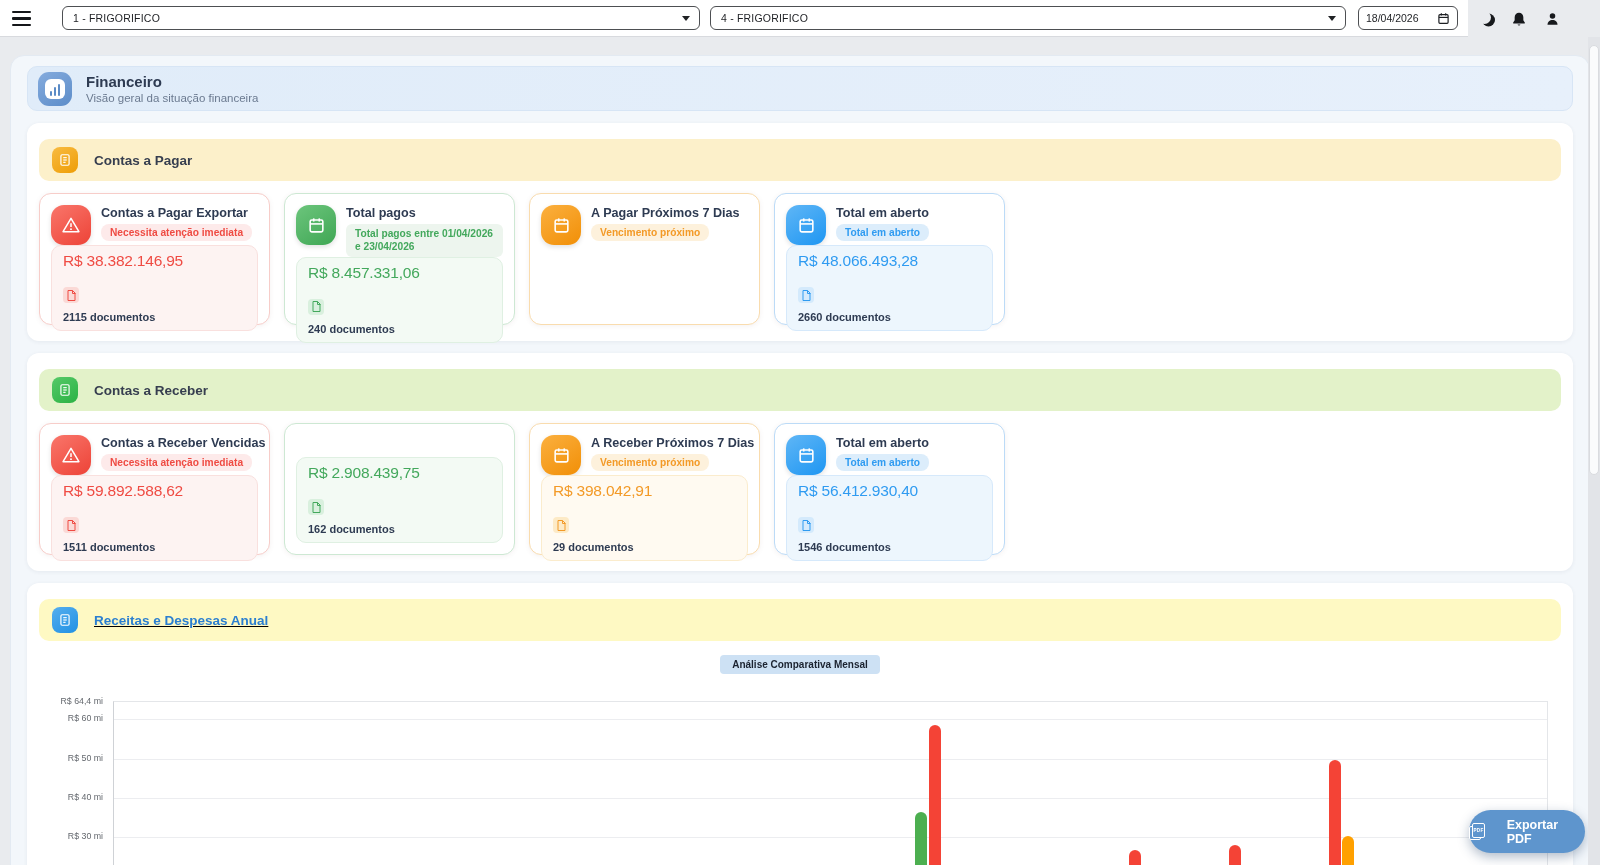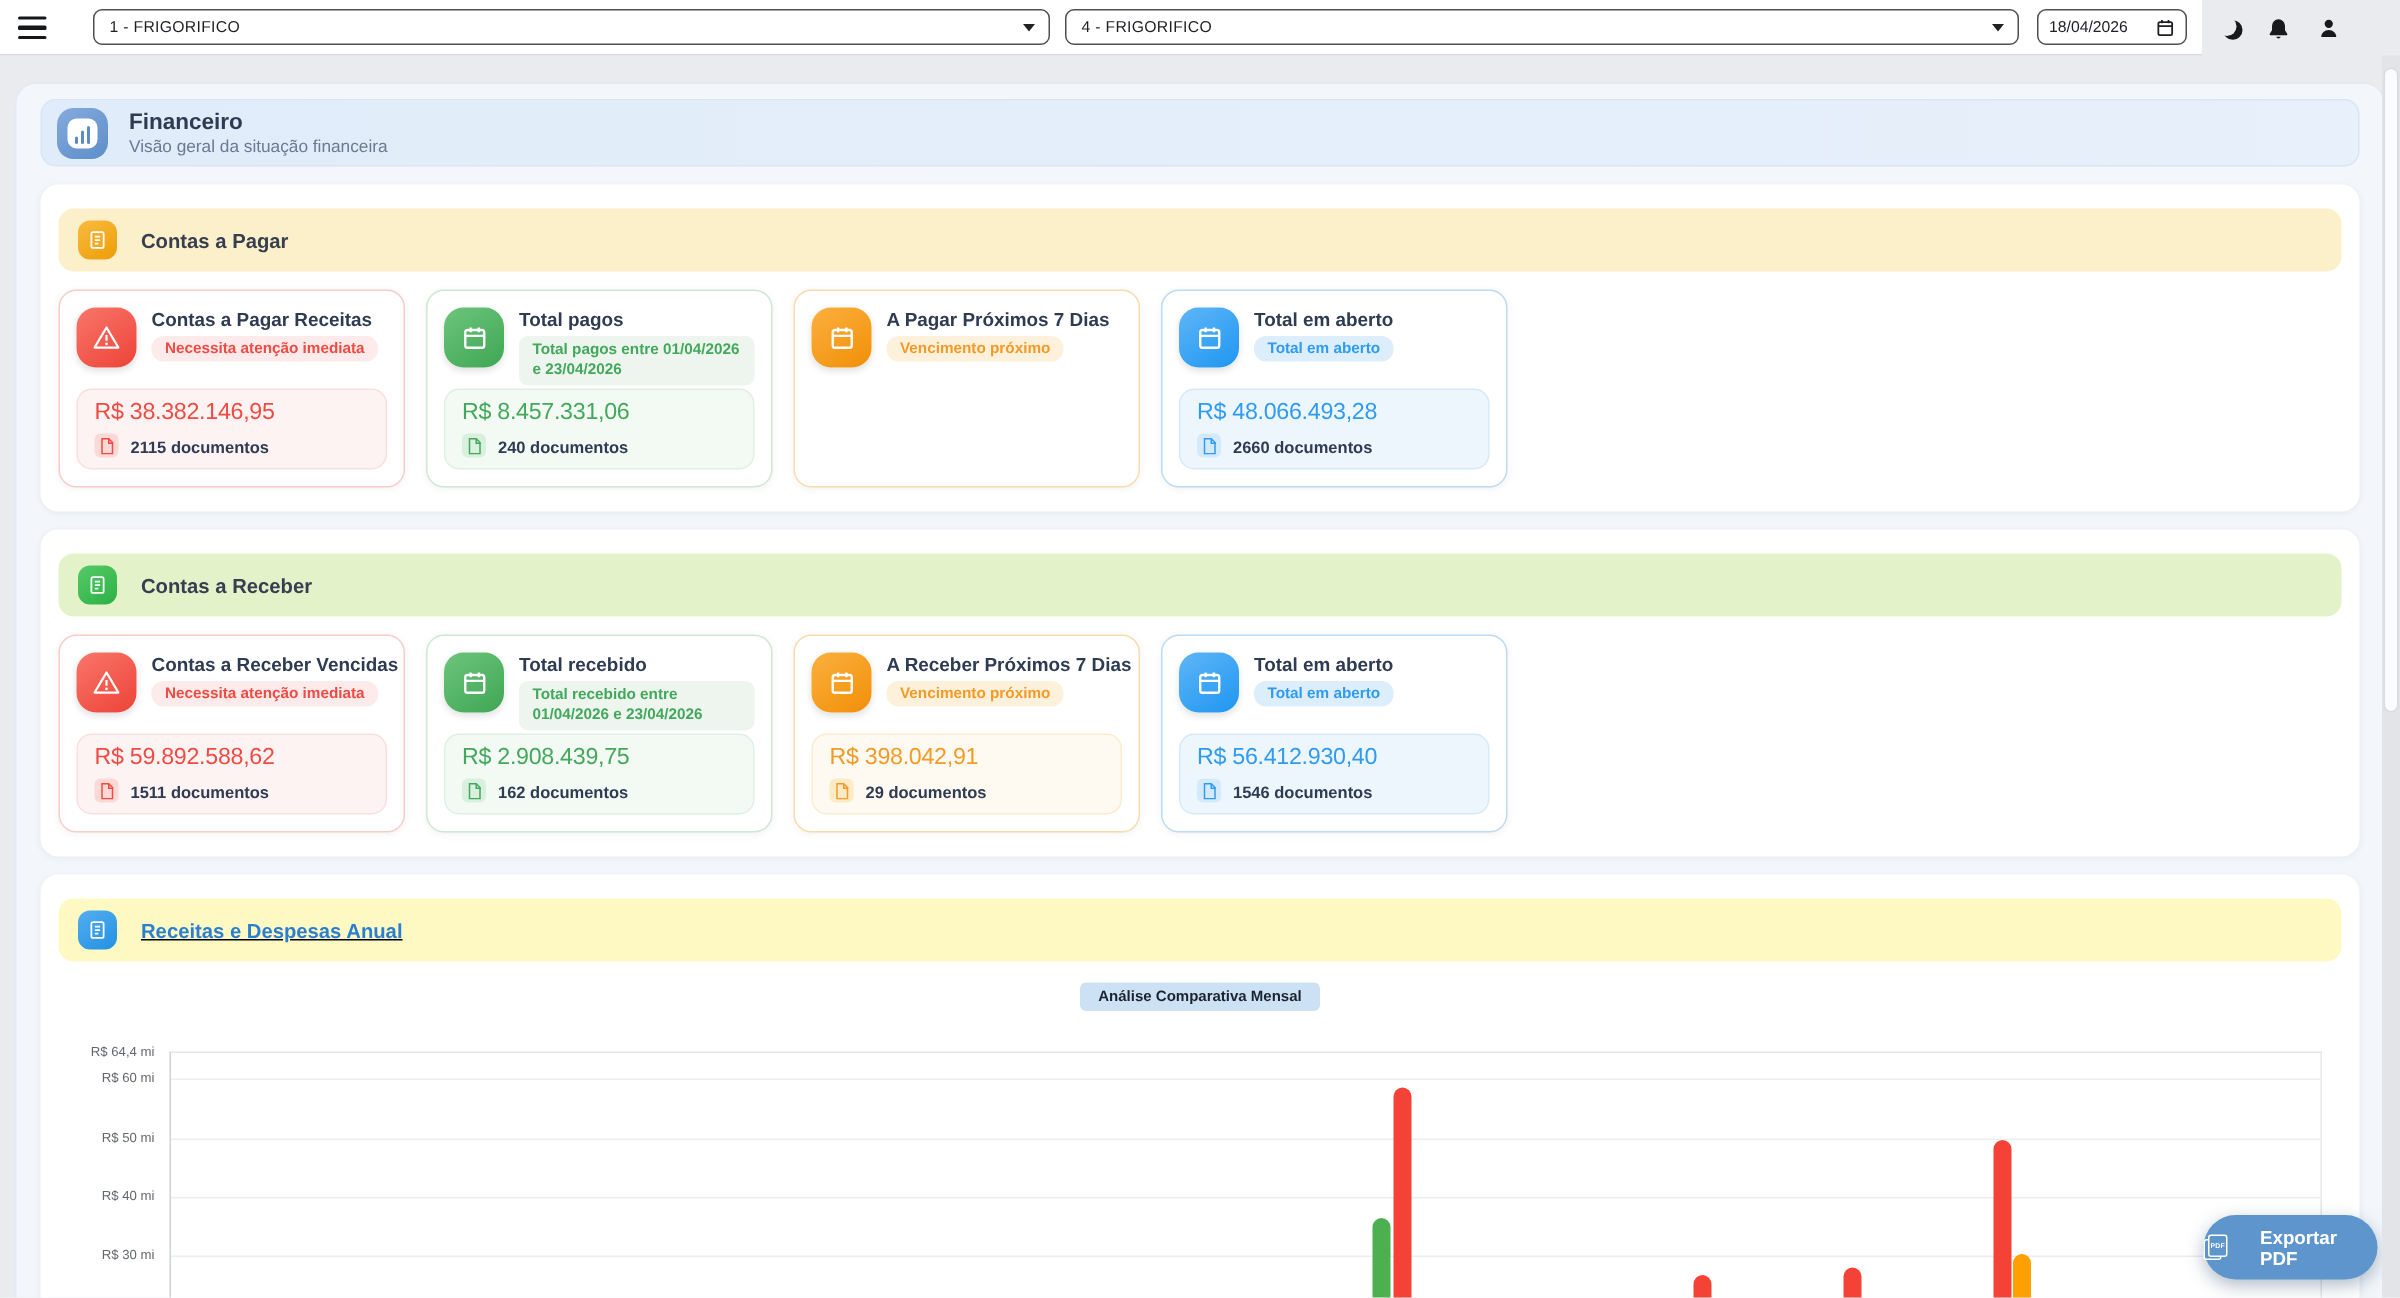--- a/index.html
+++ b/index.html
@@ -44,21 +44,21 @@
   .cards-row { display:flex; gap:14px; margin-top:12px; }
   .stat-card { width:231px; height:132px; border-radius:12px; border:1px solid var(--border); background:#fff; box-shadow:0 1px 5px rgba(120,80,80,.08); padding:11px 11px; display:flex; flex-direction:column; }
   .sc-head { display:flex; }
   .sc-icon { flex:0 0 40px; width:40px; height:40px; border-radius:13px; background:linear-gradient(145deg,var(--g1),var(--g2)); display:flex; align-items:center; justify-content:center; box-shadow:0 2px 5px rgba(0,0,0,.12); }
   .sc-meta { margin-left:10px; min-width:0; }
   .sc-title { font-size:12.6px; font-weight:600; color:#2e3b52; white-space:nowrap; margin-top:1px; }
   .sc-badge { display:inline-block; margin-top:4px; font-size:10.2px; font-weight:600; color:var(--main); background:var(--badgebg); padding:3px 9px; border-radius:8px; white-space:nowrap; }
   .sc-badge.wide { white-space:normal; max-width:172px; border-radius:6px; line-height:1.3; padding:3px 9px; }
   .sc-panel { margin-top:auto; background:var(--panelbg); border:1px solid var(--panelbd); border-radius:10px; padding:6px 11px 7px; }
   .sc-value { font-size:15.5px; font-weight:400; color:var(--main); letter-spacing:-.2px; }
-  .sc-docs { display:flex; align-items:flex-end; gap:8px; margin-top:5px; }
+  .sc-docs { display:flex; align-items:flex-start; gap:8px; margin-top:17px;flex-direction:column; }
   .doc-ic { width:16px; height:16px; border-radius:4px; background:var(--docbg); color:var(--main); display:flex; align-items:center; justify-content:center; }
   .sc-docs .t { font-size:11px; font-weight:600; color:#2e3b52; }
 
   .c-red    { --main:#ef4b43; --border:#f7cdc9; --badgebg:#fdeaea; --panelbg:#fdf3f2; --panelbd:#f9e0de; --docbg:#fbd9d6; --g1:#f9766b; --g2:#ed4337; }
   .c-green  { --main:#43a85c; --border:#cde8d3; --badgebg:#edf5ee; --panelbg:#f3faf4; --panelbd:#dff0e2; --docbg:#d9f0de; --g1:#6cc57c; --g2:#3fa654; }
   .c-orange { --main:#f39a27; --border:#f9dcae; --badgebg:#fdf1dc; --panelbg:#fffaf1; --panelbd:#fbeccd; --docbg:#fdeac6; --g1:#fbb03f; --g2:#f18f07; }
   .c-blue   { --main:#2f9bf1; --border:#bcdbf7; --badgebg:#dcedfb; --panelbg:#edf6fd; --panelbd:#d6e9fb; --docbg:#d4eafc; --g1:#5fb6f6; --g2:#1e96f2; }
 
   
   .chart-pill { width:fit-content; margin:14px auto 0; background:#cde1f4; color:#1b2330; font-size:10px; font-weight:700; padding:4px 12px; border-radius:4px; }
@@ -164,21 +164,21 @@
       <div class="stat-card c-red">
         <div class="sc-head">
           <div class="sc-icon">
             <svg width="20" height="20" viewBox="0 0 24 24">
                 <path d="M12 4 L21.5 20 H2.5 Z" fill="none" stroke="#fff" stroke-width="1.8" stroke-linejoin="round"></path>
                 <line x1="12" y1="10" x2="12" y2="14.5" stroke="#fff" stroke-width="1.8"></line>
                 <circle cx="12" cy="17" r="1.1" fill="#fff"></circle>
               </svg>
           </div>
           <div class="sc-meta">
-            <div class="sc-title">Contas a Pagar Receitas</div>
+            <div class="sc-title">Contas a Pagar Exportar</div>
             <span class="sc-badge">Necessita atenção imediata</span>
           </div>
         </div>
         <div class="sc-panel">
           <div class="sc-value">R$ 38.382.146,95</div>
           <div class="sc-docs">
             <span class="doc-ic">
                 <svg width="9" height="11" viewBox="0 0 18 22" fill="none" stroke="currentColor" stroke-width="2">
                   <path d="M2 1h9l5 5v15H2z"></path>
                   <path d="M11 1v6h6"></path>
@@ -304,34 +304,20 @@
                   <path d="M2 1h9l5 5v15H2z"></path>
                   <path d="M11 1v6h6"></path>
                 </svg>
               </span>
             <span class="t">1511 documentos</span>
           </div>
         </div>
       </div>
 
       <div class="stat-card c-green">
-        <div class="sc-head">
-          <div class="sc-icon">
-            <svg width="19" height="19" viewBox="0 0 24 24" fill="none" stroke="#fff" stroke-width="2">
-                <rect x="4" y="5" width="16" height="15" rx="2"></rect>
-                <line x1="4" y1="10" x2="20" y2="10"></line>
-                <line x1="8.5" y1="3" x2="8.5" y2="7"></line>
-                <line x1="15.5" y1="3" x2="15.5" y2="7"></line>
-              </svg>
-          </div>
-          <div class="sc-meta">
-            <div class="sc-title">Total recebido</div>
-            <span class="sc-badge wide">Total recebido entre 01/04/2026 e 23/04/2026</span>
-          </div>
-        </div>
         <div class="sc-panel">
           <div class="sc-value">R$ 2.908.439,75</div>
           <div class="sc-docs">
             <span class="doc-ic">
                 <svg width="9" height="11" viewBox="0 0 18 22" fill="none" stroke="currentColor" stroke-width="2">
                   <path d="M2 1h9l5 5v15H2z"></path>
                   <path d="M11 1v6h6"></path>
                 </svg>
               </span>
             <span class="t">162 documentos</span>

